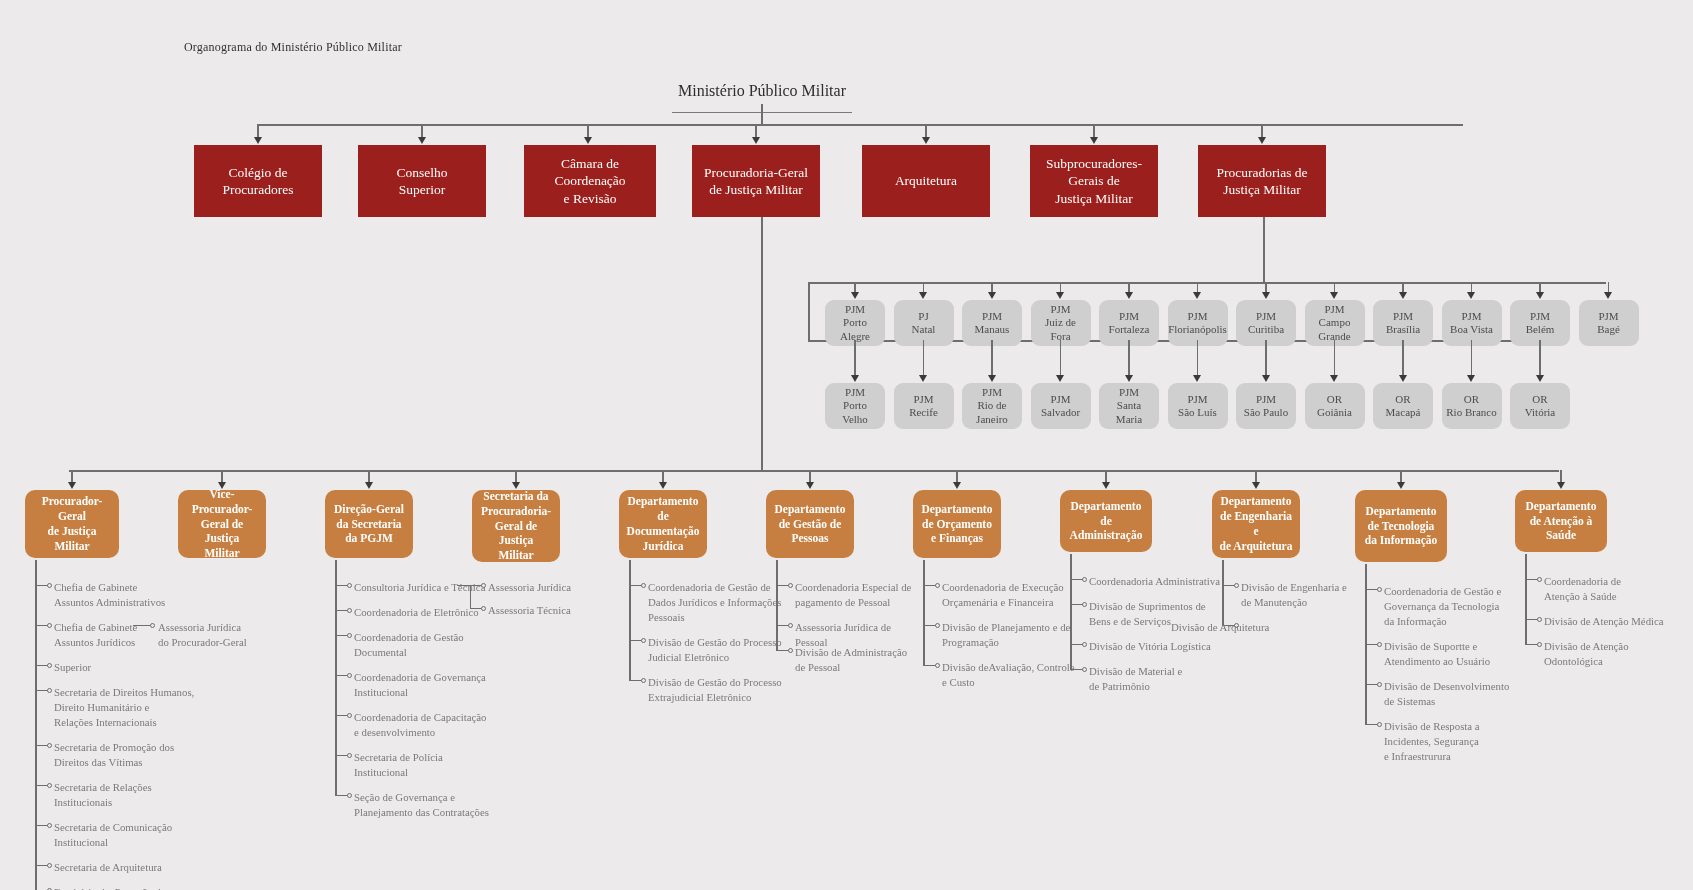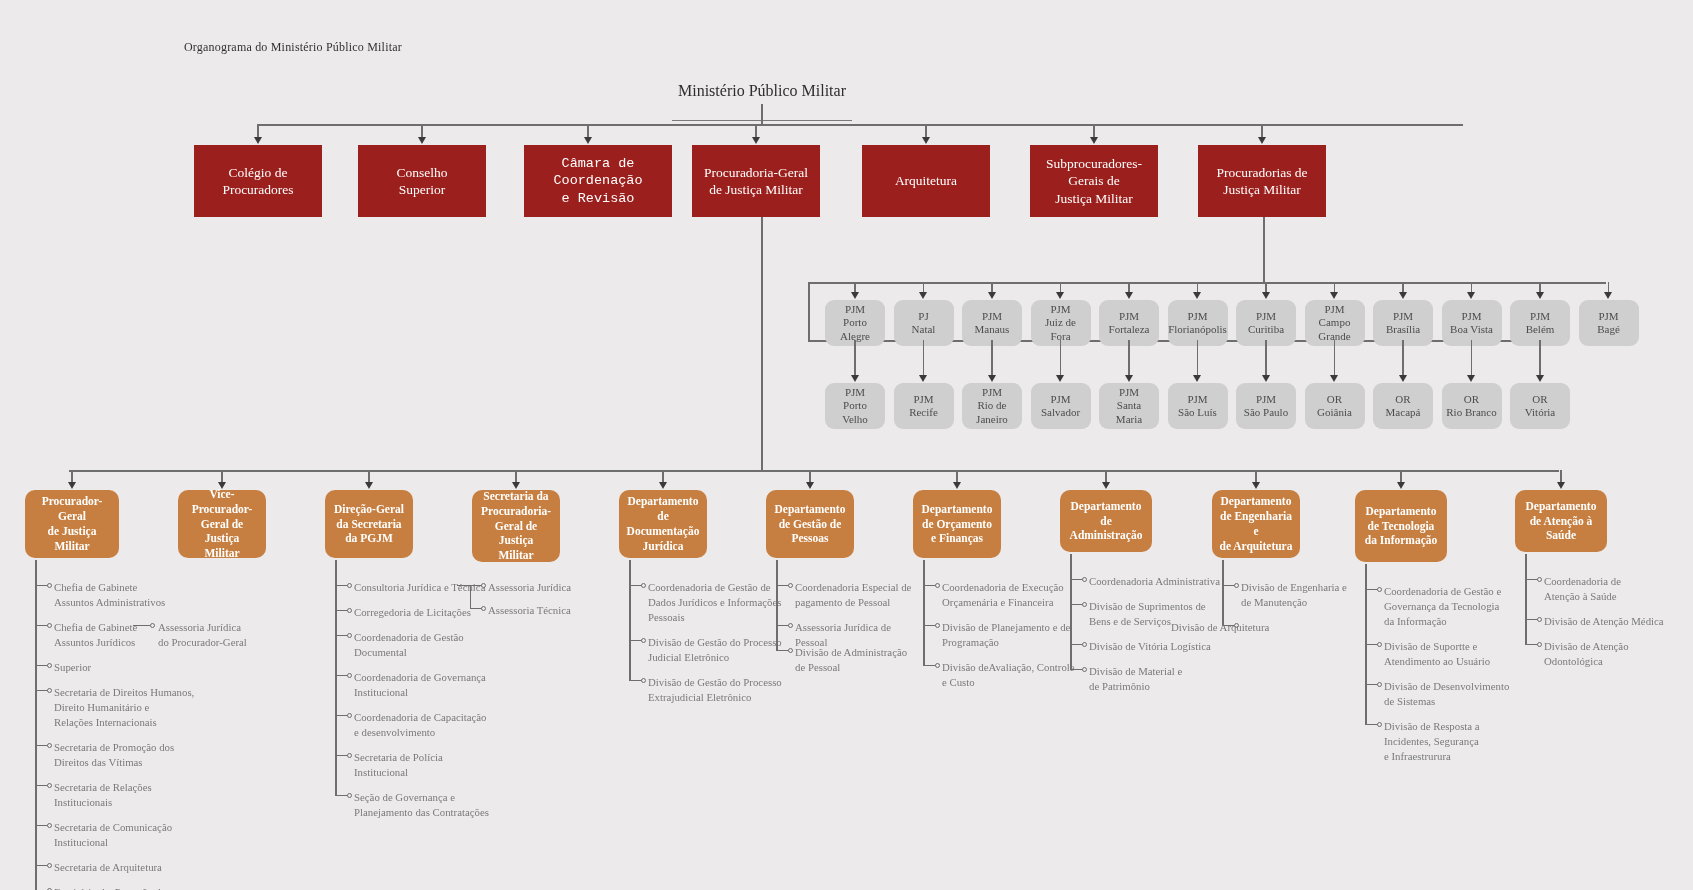--- a/index.html
+++ b/index.html
@@ -17,21 +17,21 @@
   #chart-title{
     left:184px;top:40px;
     font-size:12px;color:#333232;letter-spacing:.2px;
     white-space:nowrap;
   }
 
   
   #root-node{
     left:672px;top:82px;width:180px;
     text-align:center;font-size:16px;color:#2f2e2e;
-    padding-bottom:20px;border-bottom:1.5px solid #7a7a7a;
+    padding-bottom:12px;border-bottom:1.5px solid #7a7a7a;
     white-space:nowrap;
   }
 
   
   .hline{background:#6e6e6e;height:1.6px;}
   .vline{background:#6e6e6e;width:1.6px;}
   .arrow{
     width:0;height:0;
     border-left:4.5px solid transparent;
     border-right:4.5px solid transparent;
@@ -108,21 +108,21 @@
       <div class="red-box" style="left: 194px; top: 145px; width: 128px; height: 72px;">
         <span>Colégio de<br>Procuradores</span>
       </div>
       <div class="abs vline" style="left: 421.2px; top: 124px; height: 14px;"></div>
       <div class="abs arrow" style="left: 417.5px; top: 137px;"></div>
       <div class="red-box" style="left: 358px; top: 145px; width: 128px; height: 72px;">
         <span>Conselho<br>Superior</span>
       </div>
       <div class="abs vline" style="left: 587.2px; top: 124px; height: 14px;"></div>
       <div class="abs arrow" style="left: 583.5px; top: 137px;"></div>
-      <div class="red-box" style="left: 524px; top: 145px; width: 148px; height: 72px; font-family: Liberation Mono, monospace;">
+      <div class="red-box" style="left: 524px; top: 145px; width: 132px; height: 72px;">
         <span>Câmara de<br>Coordenação<br>e Revisão</span>
       </div>
       <div class="abs vline" style="left: 755.2px; top: 124px; height: 14px;"></div>
       <div class="abs arrow" style="left: 751.5px; top: 137px;"></div>
       <div class="red-box" style="left: 692px; top: 145px; width: 128px; height: 72px;">
         <span>Procuradoria-Geral<br>de Justiça Militar</span>
       </div>
       <div class="abs vline" style="left: 925.2px; top: 124px; height: 14px;"></div>
       <div class="abs arrow" style="left: 921.5px; top: 137px;"></div>
       <div class="red-box" style="left: 862px; top: 145px; width: 128px; height: 72px;">
@@ -312,21 +312,21 @@
       <div class="abs vline" style="left: 368.2px; top: 470px; height: 12px;"></div>
       <div class="abs arrow" style="left: 364.5px; top: 482px;"></div>
       <div class="orange-box" style="left: 325px; top: 490px; width: 88px; height: 68px;">
         <span>Direção-Geral<br>da Secretaria<br>da PGJM</span>
       </div>
       <div class="abs sub-tick" style="left: 335px; top: 585px; width: 13px; background: rgb(110, 110, 110); position: absolute; height: 1.4px;"></div>
       <div class="abs sub-dot" style="left: 347px; top: 582.5px;"></div>
       <div class="abs sub-item" style="left: 354px; top: 580px; width: 150px;">Consultoria Jurídica e Técnica</div>
       <div class="abs sub-tick" style="left: 335px; top: 610px; width: 13px; background: rgb(110, 110, 110); position: absolute; height: 1.4px;"></div>
       <div class="abs sub-dot" style="left: 347px; top: 607.5px;"></div>
-      <div class="abs sub-item" style="left: 354px; top: 605px; width: 150px;">Corregedoria de Licitações</div>
+      <div class="abs sub-item" style="left: 354px; top: 605px; width: 150px;">Coordenadoria de Eletrônico</div>
       <div class="abs sub-tick" style="left: 335px; top: 635px; width: 13px; background: rgb(110, 110, 110); position: absolute; height: 1.4px;"></div>
       <div class="abs sub-dot" style="left: 347px; top: 632.5px;"></div>
       <div class="abs sub-item" style="left: 354px; top: 630px; width: 150px;">Coordenadoria de Gestão<br>Documental</div>
       <div class="abs sub-tick" style="left: 335px; top: 675px; width: 13px; background: rgb(110, 110, 110); position: absolute; height: 1.4px;"></div>
       <div class="abs sub-dot" style="left: 347px; top: 672.5px;"></div>
       <div class="abs sub-item" style="left: 354px; top: 670px; width: 150px;">Coordenadoria de Governança<br>Institucional</div>
       <div class="abs sub-tick" style="left: 335px; top: 715px; width: 13px; background: rgb(110, 110, 110); position: absolute; height: 1.4px;"></div>
       <div class="abs sub-dot" style="left: 347px; top: 712.5px;"></div>
       <div class="abs sub-item" style="left: 354px; top: 710px; width: 150px;">Coordenadoria de Capacitação<br>e desenvolvimento</div>
       <div class="abs sub-tick" style="left: 335px; top: 755px; width: 13px; background: rgb(110, 110, 110); position: absolute; height: 1.4px;"></div>

